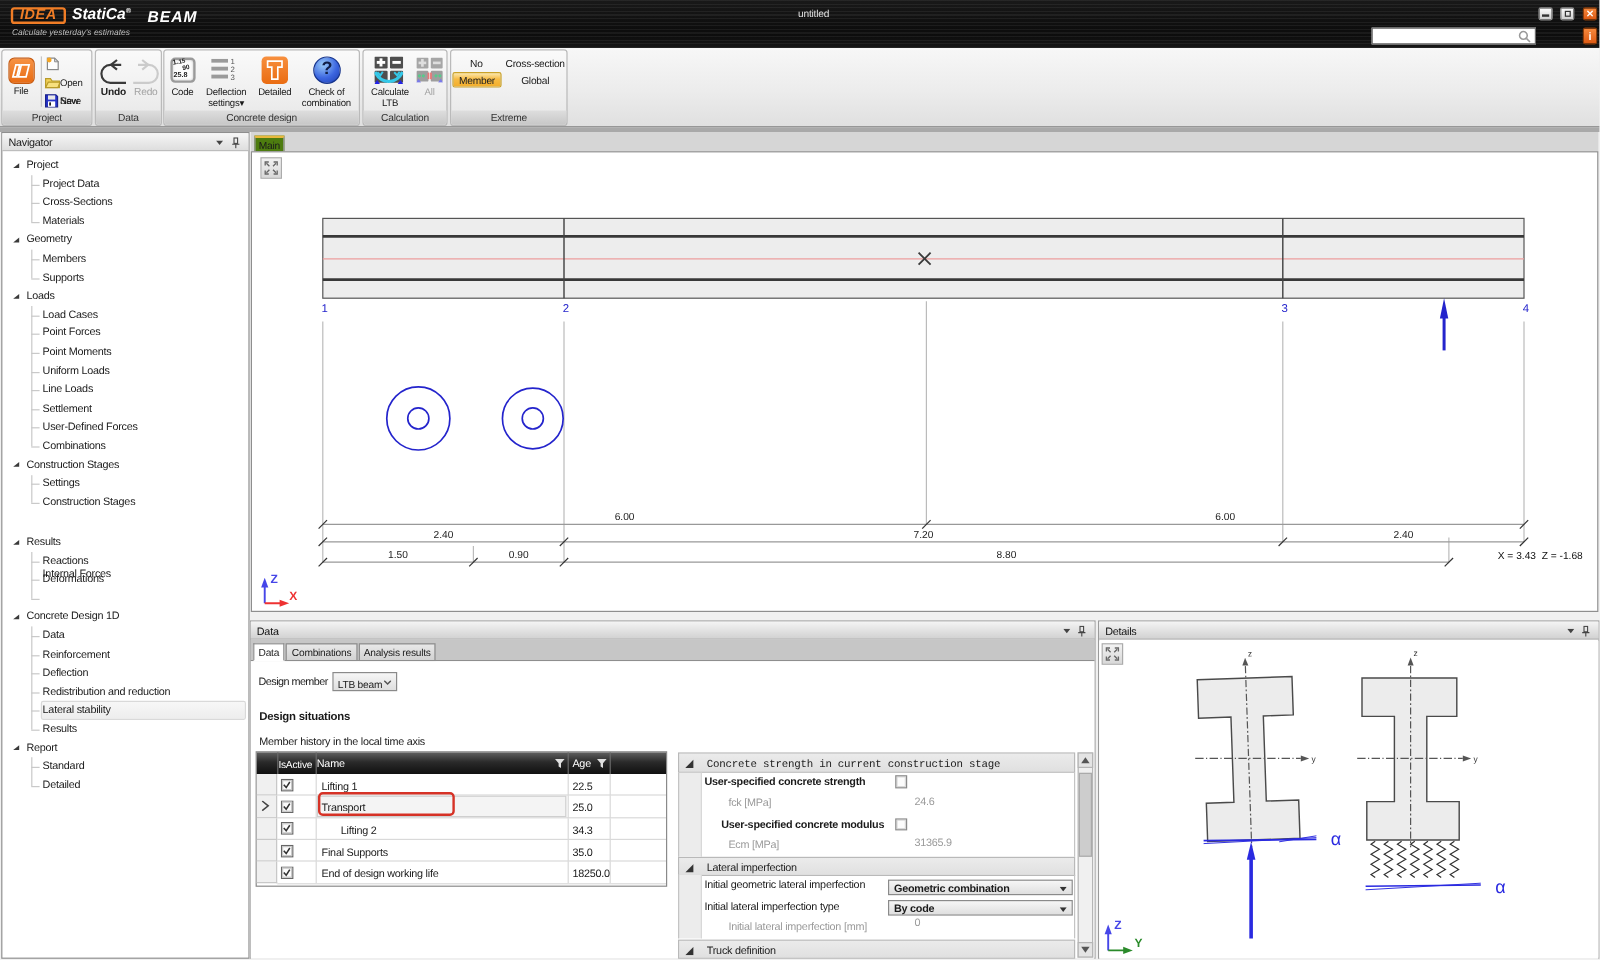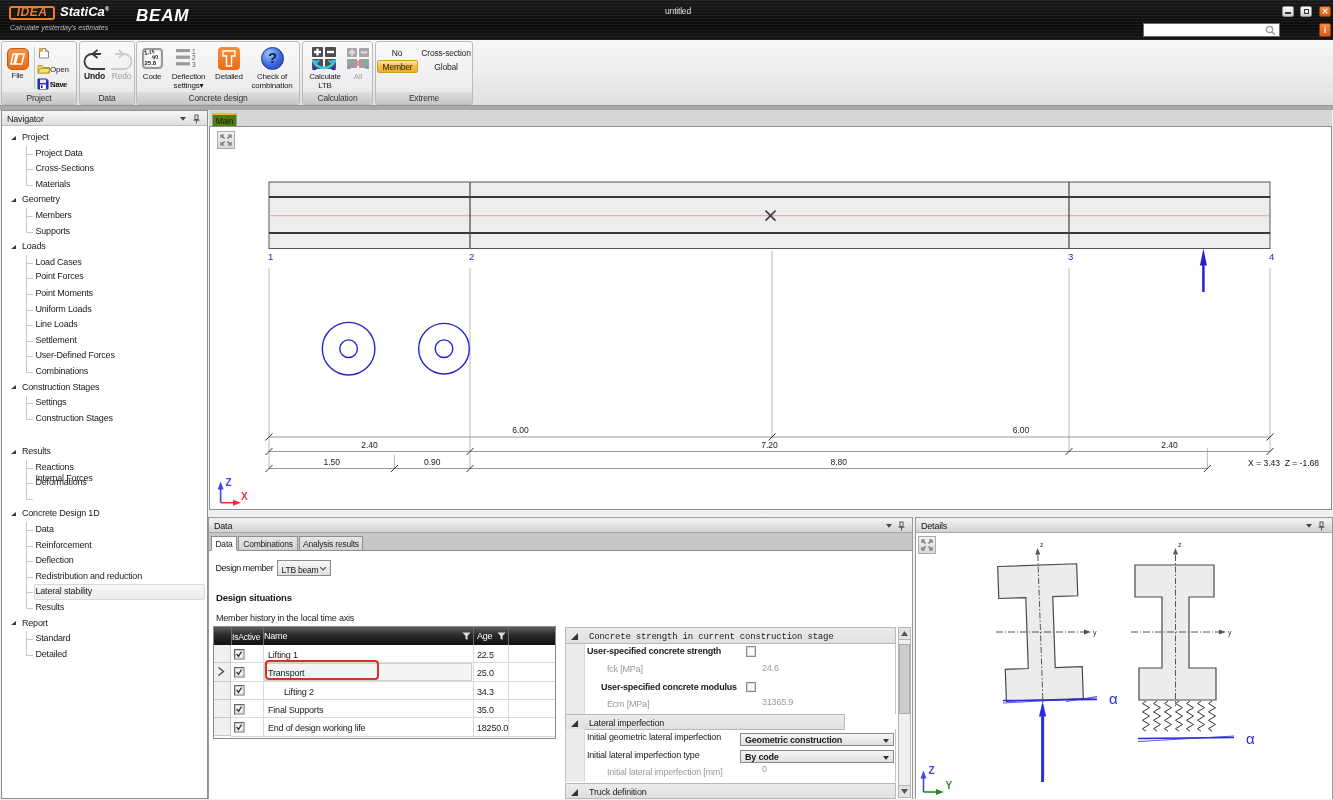--- a/index.html
+++ b/index.html
@@ -8,21 +8,21 @@
        font-size:9px; letter-spacing:-0.2px; color:#1a1a1a; }
 .abs { position:absolute; }
 #titlebar { left:0; top:0; width:1333px; height:40px;
   background:linear-gradient(180deg,#191919,#111 40%,#0c0c0c 70%,#161616),
              repeating-linear-gradient(180deg,rgba(255,255,255,0.06) 0 1px,rgba(0,0,0,0) 1px 3px);
   background-blend-mode:screen; }
 #logoidea { left:9px; top:6px; width:46px; height:14px; border:2px solid #f07d26; border-radius:3px;
   color:#f07d26; font-weight:bold; font-style:italic; font-size:12px; text-align:center; line-height:9.5px; letter-spacing:0.5px;}
 #statica { left:60px; top:4px; color:#fff; font-style:italic; font-weight:bold; font-size:13px; letter-spacing:0;}
 #statica sup { font-size:6px; }
-#beamtxt { left:136px; top:6px; color:#fff; font-style:italic; font-weight:bold; font-size:17px; letter-spacing:0.8px;}
+#beamtxt { left:123px; top:6px; color:#fff; font-style:italic; font-weight:bold; font-size:13px; letter-spacing:0.8px;}
 #slogan { left:10px; top:24px; color:#bdbdbd; font-style:italic; font-size:7px; letter-spacing:0;}
 #untitled { left:578px; top:6px; width:200px; text-align:center; color:#e0e0e0; font-size:8.5px; }
 .winbtn { top:6px; width:12px; height:11px; border-radius:2px; }
 #searchbox { left:1143px; top:23px; width:137px; height:14px; background:#fff; border:1px solid #6b6b6b; }
 #ibtn { left:1319px; top:23px; width:12px; height:14px; background:linear-gradient(#f6883c,#dd5a14); border:1px solid #8a3c0a; border-radius:2px; color:#fff; font-weight:bold; font-size:9px; text-align:center; line-height:13px; letter-spacing:0;}
 #ribbon { left:0; top:40px; width:1333px; height:66px; background:linear-gradient(#f7f7f7,#ececec 55%,#e0e0e0); border-bottom:1px solid #979797; }
 .rgroup { position:absolute; top:1px; height:64px; border:1px solid #bababa; border-radius:3px; background:linear-gradient(#fafafa,#efefef 60%,#e6e6e6); }
 .rglabel { position:absolute; left:0; bottom:0; width:100%; height:12px; background:linear-gradient(#dedede,#c7c7c7); border-radius:0 0 3px 3px; text-align:center; font-size:8.5px; color:#333; line-height:12px; }
 .rlab { position:absolute; text-align:center; font-size:8px; color:#1a1a1a; line-height:9px; }
 .gray { color:#a3a3a3; }
@@ -457,21 +457,21 @@
         <path d="M2.5 5 l2 2.3 3 -4.6" stroke="#333" stroke-width="1.3" fill="none"></path>
       </svg>
 <div style="position:absolute;left:59px;top:172.2px;">End of design working life</div>
 <div style="position:absolute;left:268px;top:172.2px;">18250.0</div>
 <div class="gridhdr" style="left:356px;top:76.0px;width:331px;height:16.5px;">
         <svg style="position:absolute;left:5px;top:5px;" width="7" height="7">
           <polygon points="7,0 7,7 0,7" fill="#333"></polygon>
         </svg>
         <span style="position:absolute;left:23px;top:3.5px;font-family:Liberation Mono, monospace;">Concrete strength in current construction stage</span>
       </div>
-<div class="gridhdr" style="left:356px;top:162.6px;width:280px;height:16.5px;">
+<div class="gridhdr" style="left:356px;top:162.6px;width:331px;height:16.5px;">
         <svg style="position:absolute;left:5px;top:5px;" width="7" height="7">
           <polygon points="7,0 7,7 0,7" fill="#333"></polygon>
         </svg>
         <span style="position:absolute;left:23px;top:3.5px;">Lateral imperfection</span>
       </div>
 <div class="gridhdr" style="left:356px;top:231.5px;width:331px;height:16.5px;">
         <svg style="position:absolute;left:5px;top:5px;" width="7" height="7">
           <polygon points="7,0 7,7 0,7" fill="#333"></polygon>
         </svg>
         <span style="position:absolute;left:23px;top:3.5px;">Truck definition</span>
@@ -486,21 +486,21 @@
 <div class="pgrow graytxt" style="left:533px;top:111.5px;">24.6</div>
 <div class="pgrow " style="left:378px;top:130.5px;font-weight:bold;padding-left:14px;">User-specified concrete modulus</div>
 <div class="cbx" style="left:536.5px;top:130.5px;"></div>
 <div class="pgrow graytxt" style="left:378px;top:148.2px;">Ecm [MPa]</div>
 <div class="pgrow graytxt" style="left:533px;top:146.3px;">31365.9</div>
 <div class="pgrow " style="left:378px;top:181.4px;">Initial geometric lateral imperfection</div>
 <div class="pgrow " style="left:378px;top:198.6px;">Initial lateral imperfection type</div>
 <div class="pgrow graytxt" style="left:378px;top:215.8px;">Initial lateral imperfection [mm]</div>
 <div class="pgrow graytxt" style="left:533px;top:213.0px;">0</div>
 <div class="combo" style="left:531px;top:181.5px;width:154px;height:13.5px;">
-        <span style="position:absolute;left:4px;top:1px;font-weight:bold;">Geometric construction</span>
+        <span style="position:absolute;left:4px;top:1px;font-weight:bold;">Geometric combination</span>
         <svg style="position:absolute;right:4px;top:5px;" width="6" height="4">
           <polygon points="0,0 6,0 3,4" fill="#333"></polygon>
         </svg>
       </div>
 <div class="combo" style="left:531px;top:198.8px;width:154px;height:13.5px;">
         <span style="position:absolute;left:4px;top:1px;font-weight:bold;">By code</span>
         <svg style="position:absolute;right:4px;top:5px;" width="6" height="4">
           <polygon points="0,0 6,0 3,4" fill="#333"></polygon>
         </svg>
       </div>

